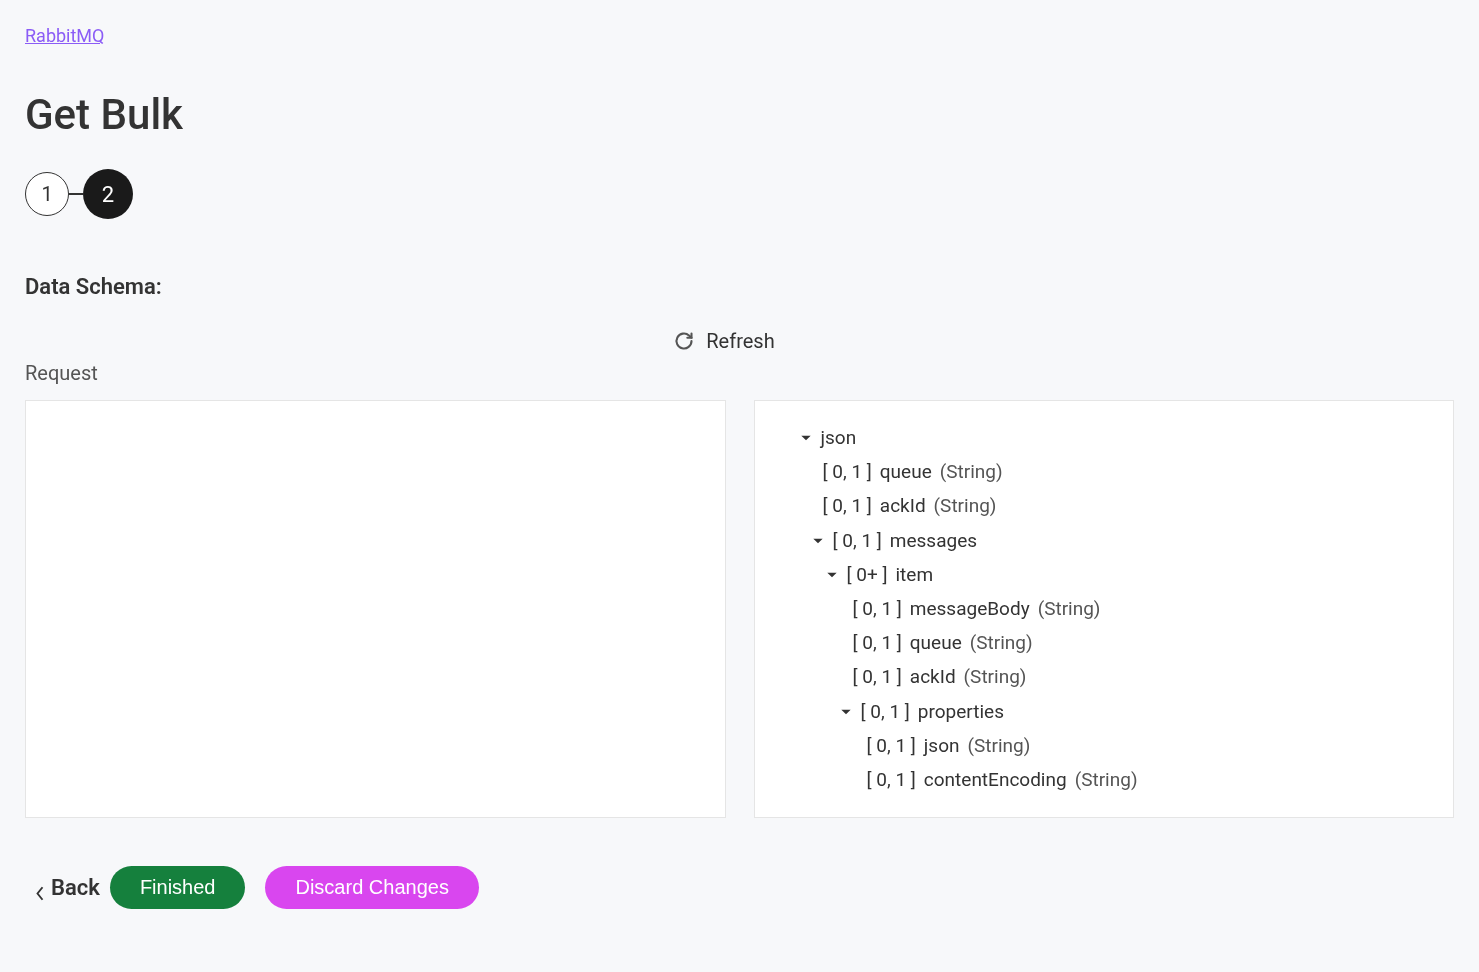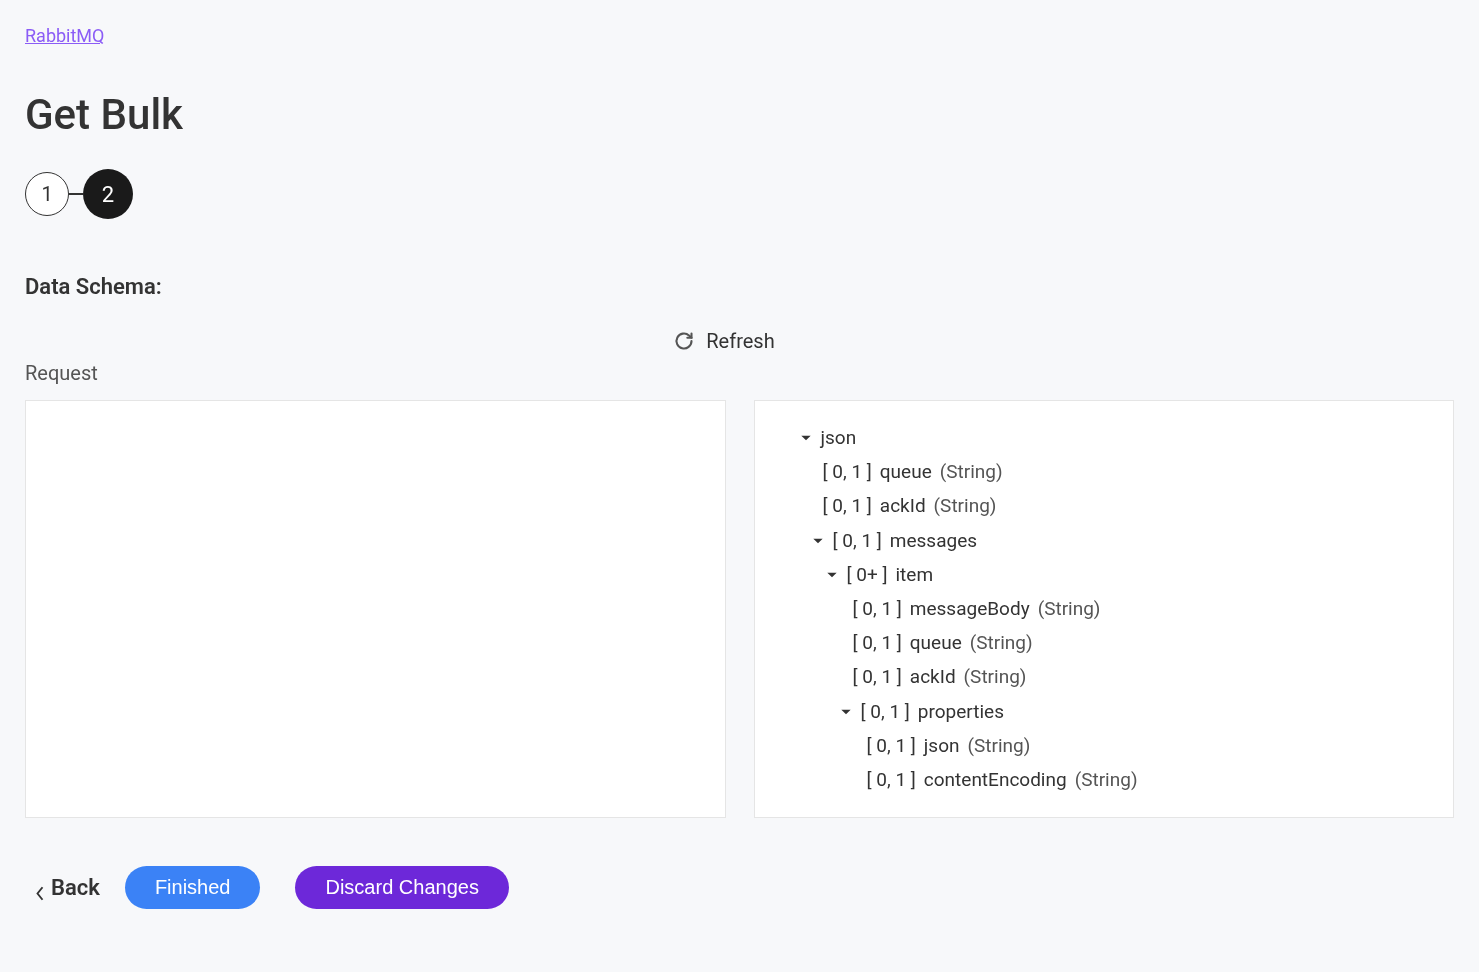--- a/index.html
+++ b/index.html
@@ -164,21 +164,21 @@
     
     .indent-1 { padding-left: 24px; }
     .indent-2 { padding-left: 48px; }
     .indent-3 { padding-left: 64px; }
     .indent-4 { padding-left: 78px; }
     .indent-5 { padding-left: 92px; }
     
     .footer-actions {
       display: flex;
       align-items: center;
-      gap: 25px;
+      gap: 10px;
       margin-top: 48px;
       padding-left: 10px;
     }
     
     .back-btn {
       display: flex;
       align-items: center;
       gap: 6px;
       font-size: 22px;
       font-weight: 600;
@@ -194,26 +194,26 @@
     .btn-pill {
       padding: 10px 30px;
       border-radius: 24px;
       font-size: 20px;
       font-weight: 400;
       cursor: pointer;
       border: none;
     }
     
     .btn-primary {
-      background-color: #3b82f6;
+      background-color: #15803d;
       color: #fff;
     }
     
     .btn-secondary {
-      background-color: #6d28d9;
+      background-color: #d946ef;
       color: #fff;
     }
     
     .btn-secondary-wrap {
       margin-left: 10px;
     }
   </style>
 </head>
 <body>
 

